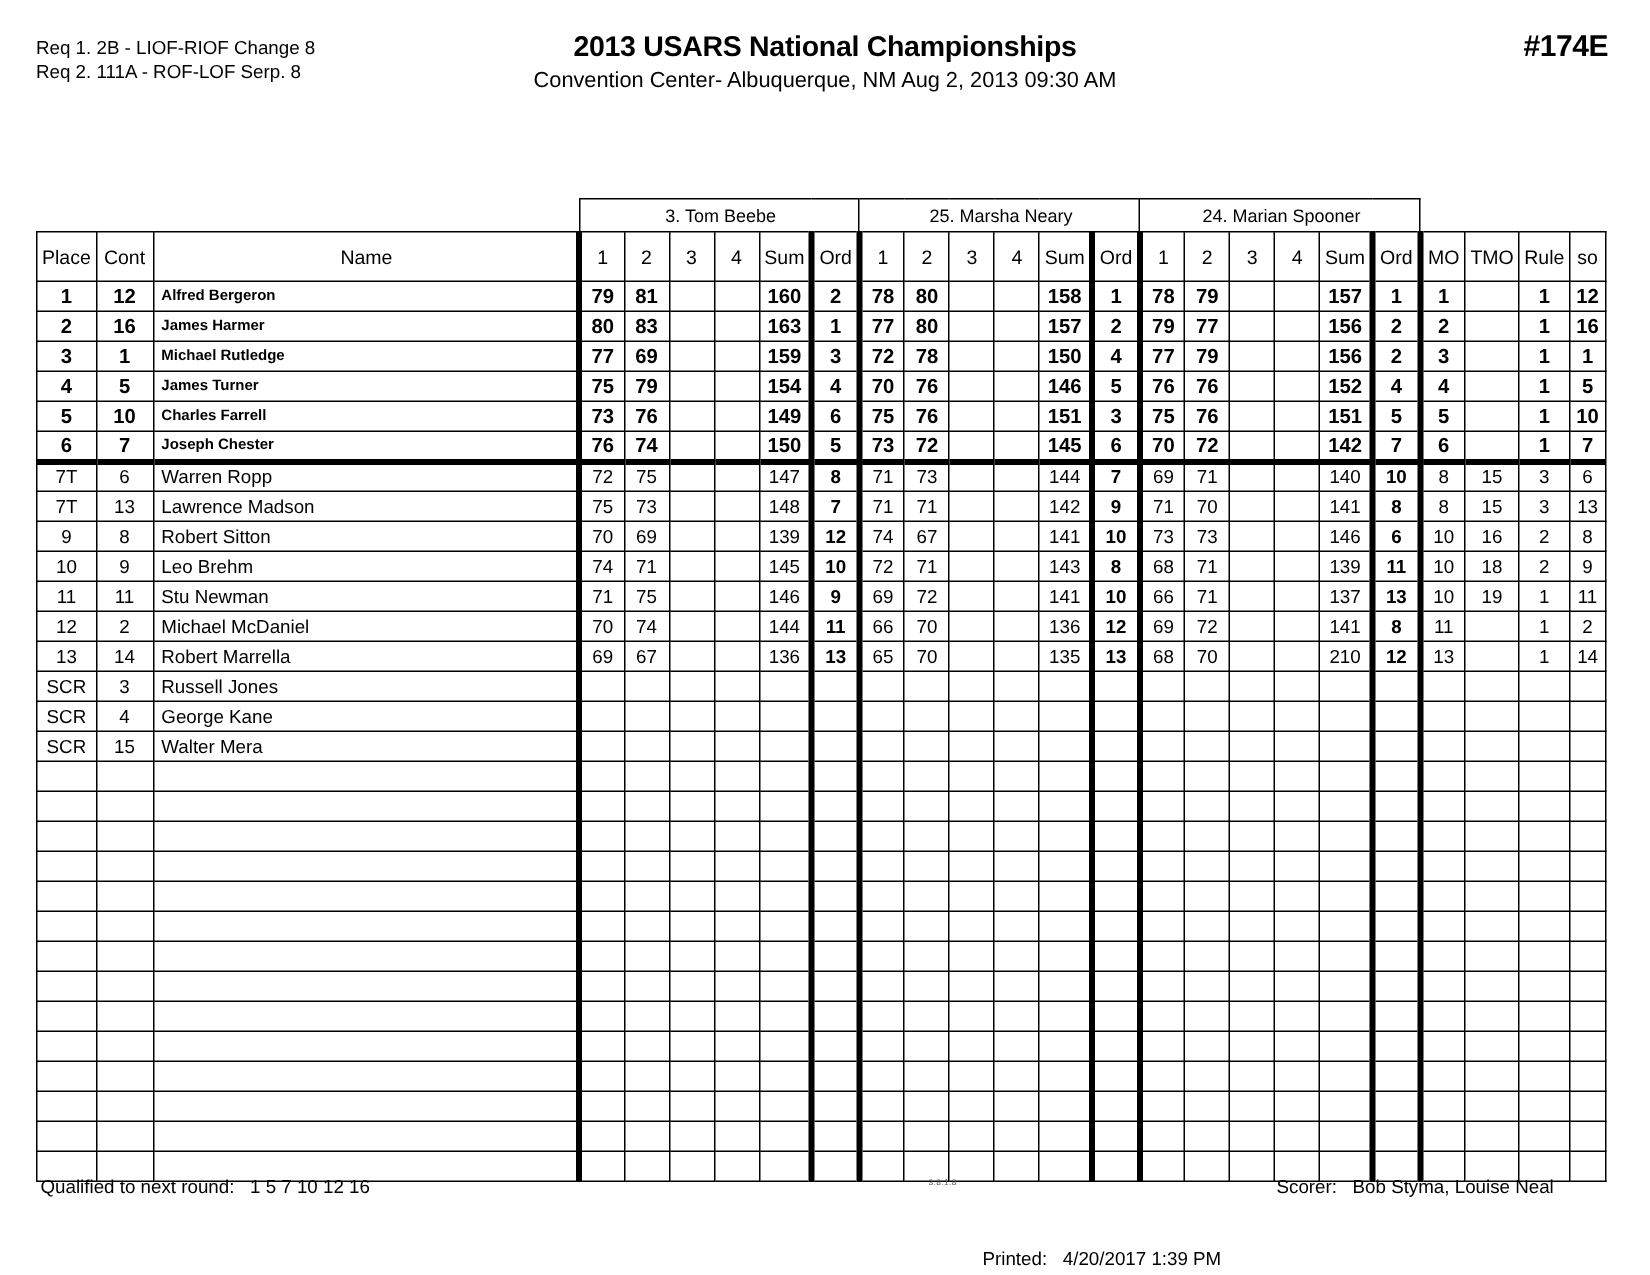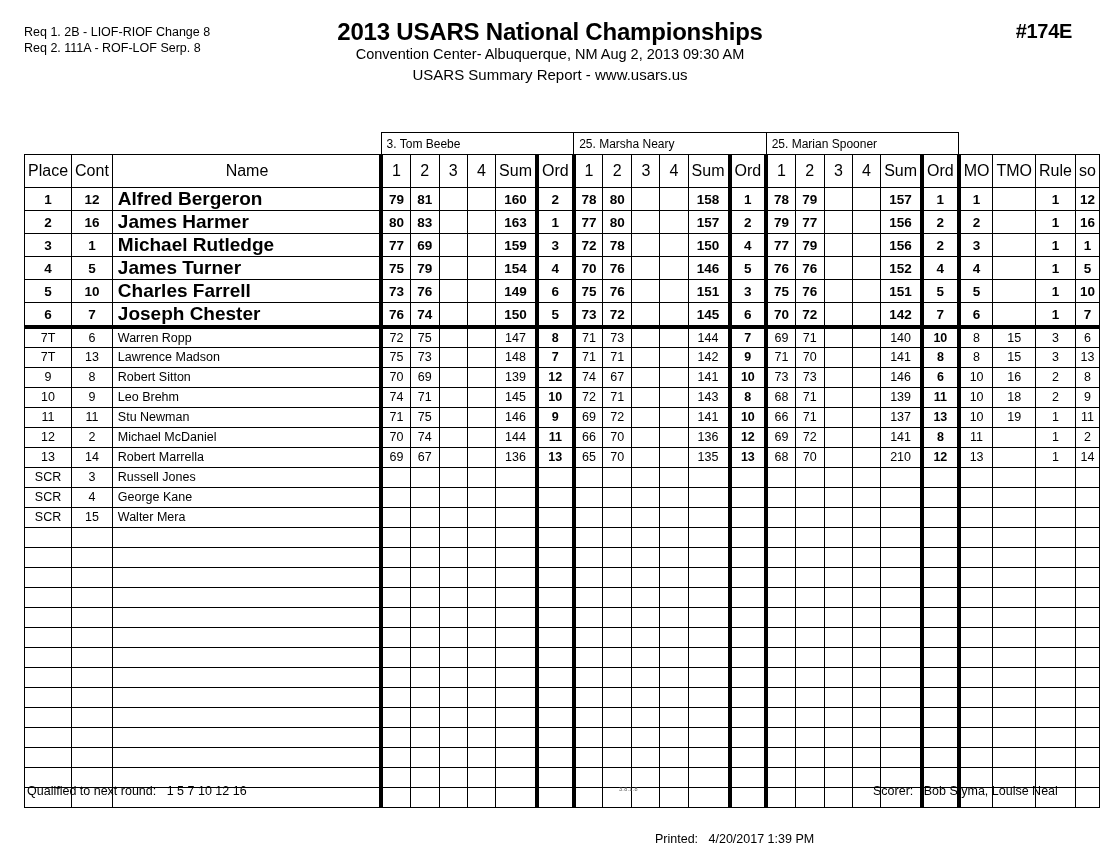--- a/index.html
+++ b/index.html
@@ -15,21 +15,21 @@
 
   
   .req-block {
     position: absolute; left: 24px; top: 24px;
     font-size: 12.5px; line-height: 16px; white-space: nowrap;
   }
   .title-block {
     position: absolute; left: 180px; top: 20px; width: 740px;
     text-align: center;
   }
-  .t-main   { font-size: 24px; font-weight: bold; line-height: 24px; letter-spacing: -0.2px;}
+  .t-main   { font-size: 19px; font-weight: bold; line-height: 24px; letter-spacing: -0.2px;}
   .t-venue  { font-size: 14.5px; line-height: 20px; }
   .t-event  { font-size: 19px; font-weight: bold; line-height: 26px; letter-spacing: 0.3px;}
   .t-report { font-size: 15px; line-height: 22px; }
   .event-id {
     position: absolute; right: 28px; top: 20px;
     font-size: 20px; font-weight: bold; letter-spacing: -0.3px;
   }
 
   
   .grid {
@@ -44,61 +44,60 @@
     height: 20px;
     font-weight: normal;
     text-align: center;
     vertical-align: middle;
     overflow: hidden;
     white-space: nowrap;
   }
 
   
   tr.judge-row td { height: 22px; }
-  td.jname { text-align: left; padding-left: 5px; font-size: 12px; border-bottom: 1px solid #000; }
+  td.jname { text-align: center; padding-left: 5px; font-size: 12px; border-bottom: 1px solid #000; }
   td.blank-top { border: 0 none; }
   td.blank-top-r { border: 0 none; }
 
   
   .thickL { border-left: 4px solid #000 !important; }
   .thickR { border-right: 4px solid #000 !important; }
 
   
-  tr.head-row td { height: 33px; font-size: 16px; }
+  tr.head-row td { height: 33px; font-size: 13px; }
   td.h-left { text-align: center; padding-left: 5px; }
 
   
   tr.data-row td { height: 20px; }
   td.l { text-align: left; padding-left: 5px; }
   td.b { font-weight: bold; }
   .qual td { font-weight: bold; font-size: 13.5px; }
-  .qual td.l { font-size: 19px; margin-top: 18px; }
+  .qual td.l { font-size: 10px; margin-top: 18px; }
   tr.last-qual td { border-bottom: 4px solid #000 !important; }
 
   
   .footer { position: absolute; left: 0; top: 782px; width: 1020px; height: 24px; font-size: 12.5px; }
   .f-qual   { position: absolute; left: 27px;  top: 2px; white-space: nowrap; }
   .f-ver    { position: absolute; left: 619px; top: 4px; font-size: 5.5px; color: #555; letter-spacing: 0.3px;}
   .f-print  { position: absolute; left: 655px; top: 2px; white-space: nowrap; margin-top: 48px; }
-  .f-scorer { position: absolute; left: 851px; top: 2px; white-space: nowrap; margin-left: 22px; }
+  .f-scorer { position: absolute; left: 851px; top: 2px; white-space: nowrap; }
 </style>
 </head>
 <body>
 
 <div class="page">
 
   <div class="req-block">
     <div>Req  1.  2B - LIOF-RIOF Change 8</div>
     <div>Req  2.  111A - ROF-LOF Serp. 8</div>
   </div>
 
   <div class="title-block">
     <div class="t-main">2013 USARS National Championships</div>
     <div class="t-venue">Convention Center- Albuquerque, NM  Aug 2, 2013  09:30 AM</div>
-    <div class="t-report">USARS Summary Report - www.usars.us</div>
   </div>
 
   <div class="event-id">#174E</div>
 
   <table class="grid">
     <colgroup>
       <col style="width:38px">
         <col style="width:38px">
         <col style="width:284px">
       <col style="width:30px">
@@ -122,21 +121,21 @@
       <col style="width:30px">
         <col style="width:34px">
         <col style="width:32px">
         <col style="width:24px">
     </colgroup>
     <tbody id="grid-body">
         <tr class="judge-row">
           <td class="blank-top" colspan="3"></td>
           <td class="jname" colspan="6" style="border-top: 1px solid rgb(0, 0, 0); border-left: 1px solid rgb(0, 0, 0); border-right: 1px solid rgb(0, 0, 0);">3.  Tom Beebe</td>
           <td class="jname " colspan="6" style="border-top: 1px solid rgb(0, 0, 0); border-left: 1px solid rgb(0, 0, 0); border-right: 1px solid rgb(0, 0, 0);">25.  Marsha Neary</td>
-          <td class="jname " colspan="6" style="border-top: 1px solid rgb(0, 0, 0); border-left: 1px solid rgb(0, 0, 0); border-right: 1px solid rgb(0, 0, 0);">25.  Marian Spooner</td>
+          <td class="jname " colspan="6" style="border-top: 1px solid rgb(0, 0, 0); border-left: 1px solid rgb(0, 0, 0); border-right: 1px solid rgb(0, 0, 0);">24.  Marian Spooner</td>
           <td class="blank-top-r" colspan="4"></td>
         </tr>
         <tr class="head-row">
           <td>Place</td>
           <td>Cont</td>
           <td class="h-left">Name</td>
           <td class="thickL">1</td>
           <td>2</td>
           <td>3</td>
           <td>4</td>

